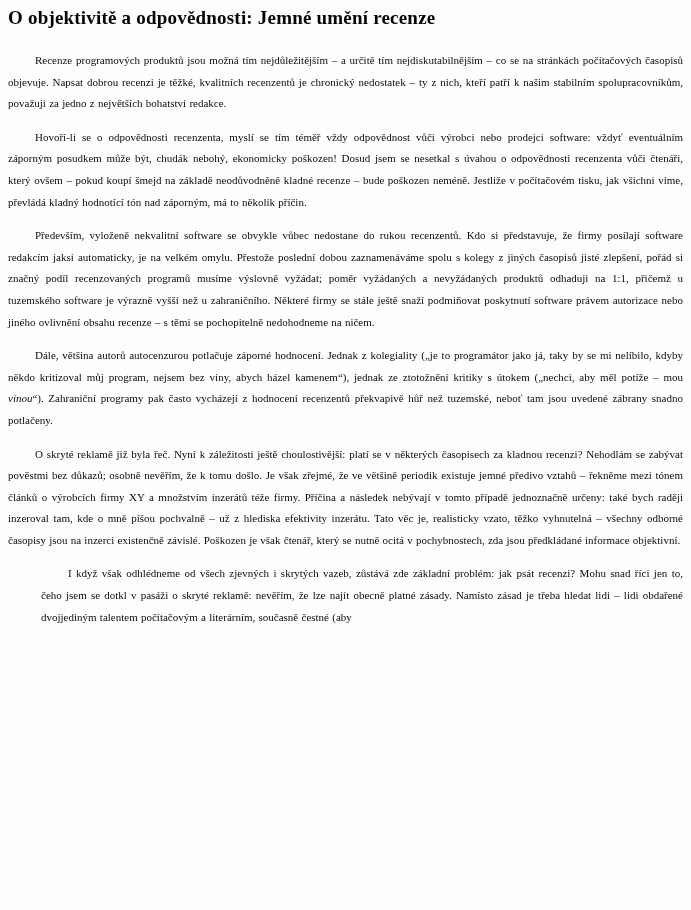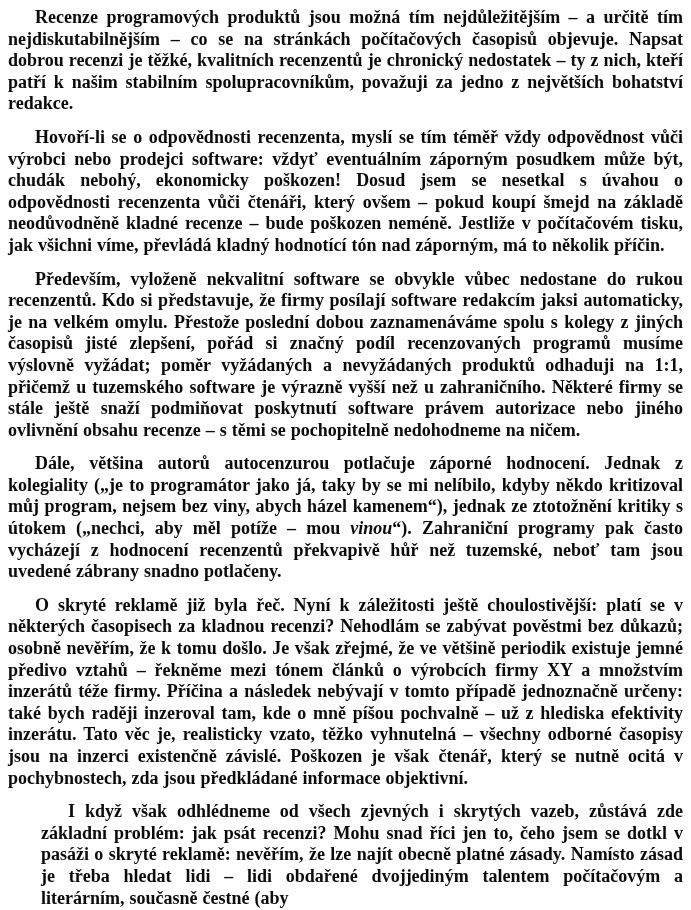--- a/index.html
+++ b/index.html
@@ -18,35 +18,35 @@
     font-family: "Liberation Serif", "DejaVu Serif", serif;
   }
   .article-title {
     font-size: 19px;
     font-weight: bold;
     letter-spacing: 0.2px;
     margin-bottom: 21px;
     color: #050505;
   }
   .article-body p {
-    font-size: 18px;
+    font-size: 11px;
     line-height: 21.6px;
     text-align: justify;
     text-indent: 27px;
     margin-bottom: 12px;
     word-spacing: 0.5px;
-    font-weight: bold;
   }
   .article-body p:last-child { margin-bottom: 0; margin-left: 33px; }
   .run-italic { font-style: italic; }
 </style>
 </head>
 <body>
 
 <div class="page">
+  <h1 class="article-title">O objektivitě a odpovědnosti: Jemné umění recenze</h1>
   <div class="article-body">
       <p><span>Recenze programových produktů jsou možná tím nejdůležitějším – a určitě tím nejdiskutabilnějším – co se na stránkách počítačových časopisů objevuje. Napsat dobrou recenzi je těžké, kvalitních recenzentů je chronický nedostatek – ty z nich, kteří patří k našim stabilním spolupracovníkům, považuji za jedno z největších bohatství redakce.</span></p>
       <p><span>Hovoří-li se o odpovědnosti recenzenta, myslí se tím téměř vždy odpovědnost vůči výrobci nebo prodejci software: vždyť eventuálním záporným posudkem může být, chudák nebohý, ekonomicky poškozen! Dosud jsem se nesetkal s úvahou o odpovědnosti recenzenta vůči čtenáři, který ovšem – pokud koupí šmejd na základě neodůvodněně kladné recenze – bude poškozen neméně. Jestliže v počítačovém tisku, jak všichni víme, převládá kladný hodnotící tón nad záporným, má to několik příčin.</span></p>
       <p><span>Především, vyloženě nekvalitní software se obvykle vůbec nedostane do rukou recenzentů. Kdo si představuje, že firmy posílají software redakcím jaksi automaticky, je na velkém omylu. Přestože poslední dobou zaznamenáváme spolu s kolegy z jiných časopisů jisté zlepšení, pořád si značný podíl recenzovaných programů musíme výslovně vyžádat; poměr vyžádaných a nevyžádaných produktů odhaduji na 1:1, přičemž u tuzemského software je výrazně vyšší než u zahraničního. Některé firmy se stále ještě snaží podmiňovat poskytnutí software právem autorizace nebo jiného ovlivnění obsahu recenze – s těmi se pochopitelně nedohodneme na ničem.</span></p>
       <p><span>Dále, většina autorů autocenzurou potlačuje záporné hodnocení. Jednak z kolegiality („je to programátor jako já, taky by se mi nelíbilo, kdyby někdo kritizoval můj program, nejsem bez viny, abych házel kamenem“), jednak ze ztotožnění kritiky s útokem („nechci, aby měl potíže – mou </span><span class="run-italic">vinou</span><span>“). Zahraniční programy pak často vycházejí z hodnocení recenzentů překvapivě hůř než tuzemské, neboť tam jsou uvedené zábrany snadno potlačeny.</span></p>
       <p><span>O skryté reklamě již byla řeč. Nyní k záležitosti ještě choulostivější: platí se v některých časopisech za kladnou recenzi? Nehodlám se zabývat pověstmi bez důkazů; osobně nevěřím, že k tomu došlo. Je však zřejmé, že ve většině periodik existuje jemné předivo vztahů – řekněme mezi tónem článků o výrobcích firmy XY a množstvím inzerátů téže firmy. Příčina a následek nebývají v tomto případě jednoznačně určeny: také bych raději inzeroval tam, kde o mně píšou pochvalně – už z hlediska efektivity inzerátu. Tato věc je, realisticky vzato, těžko vyhnutelná – všechny odborné časopisy jsou na inzerci existenčně závislé. Poškozen je však čtenář, který se nutně ocitá v pochybnostech, zda jsou předkládané informace objektivní.</span></p>
       <p><span>I když však odhlédneme od všech zjevných i skrytých vazeb, zůstává zde základní problém: jak psát recenzi? Mohu snad říci jen to, čeho jsem se dotkl v pasáži o skryté reklamě: nevěřím, že lze najít obecně platné zásady. Namísto zásad je třeba hledat lidi – lidi obdařené dvojjediným talentem počítačovým a literárním, současně čestné (aby</span></p>
     </div>
 </div>
 

